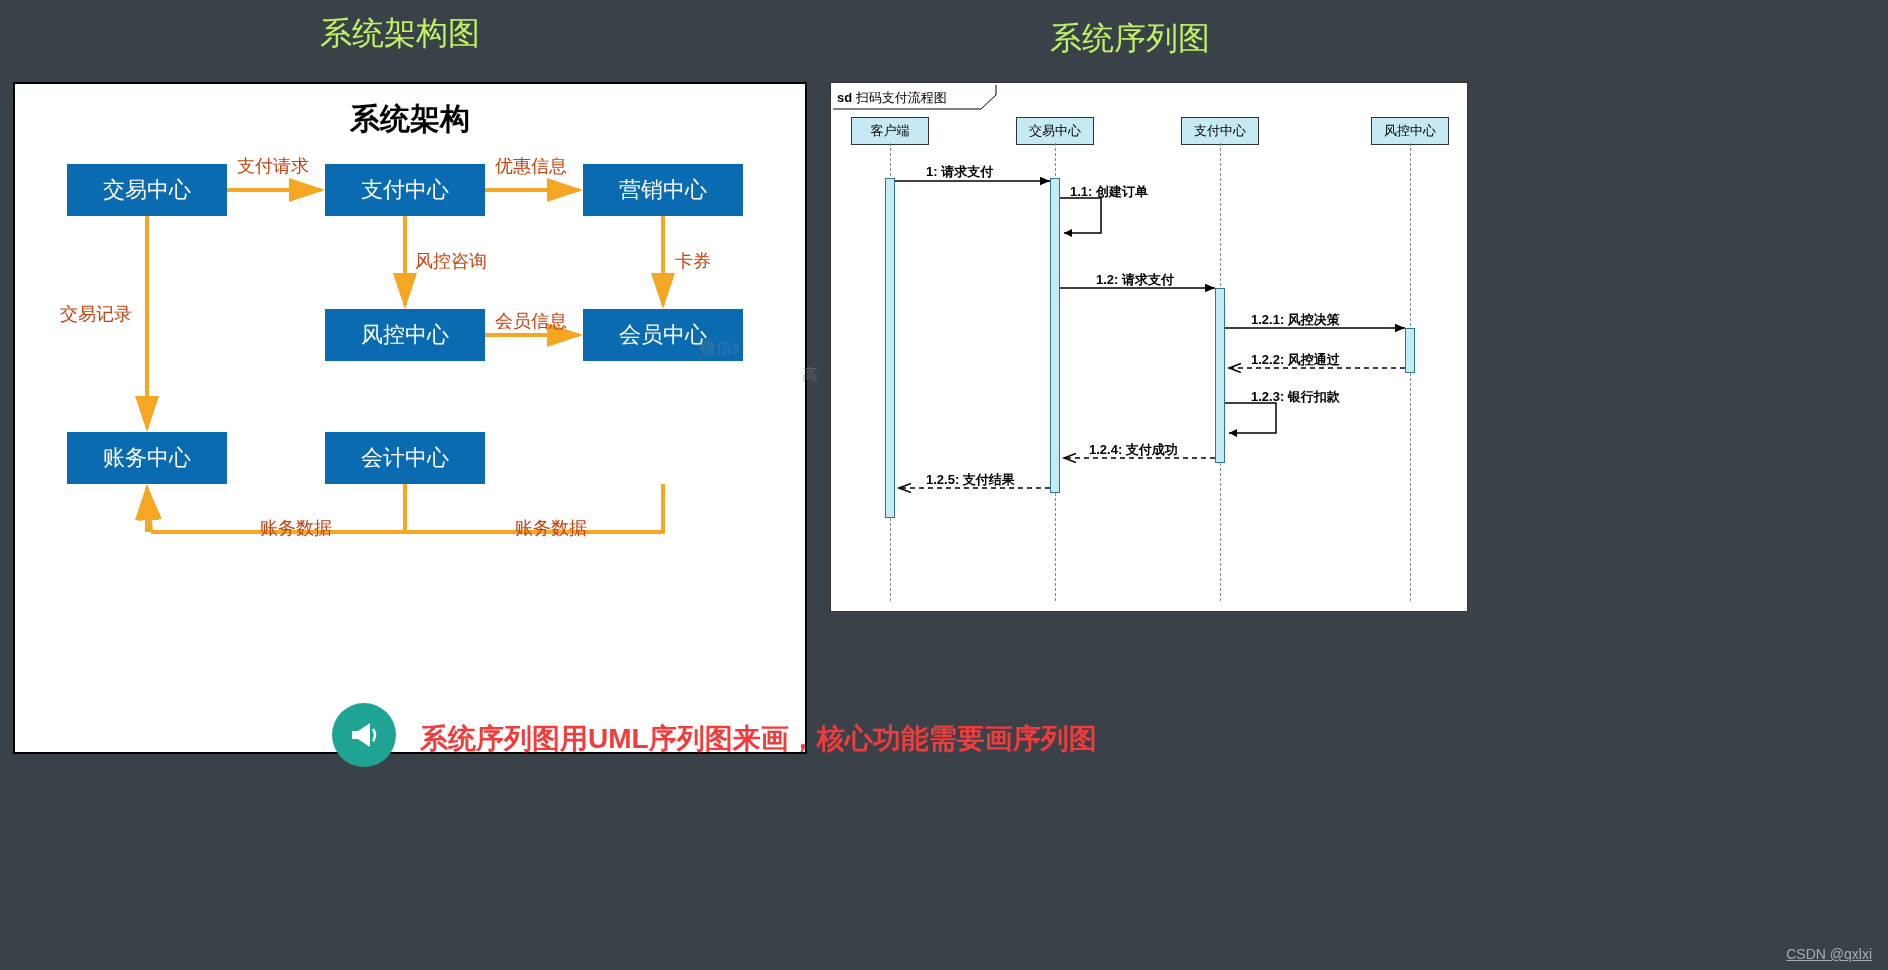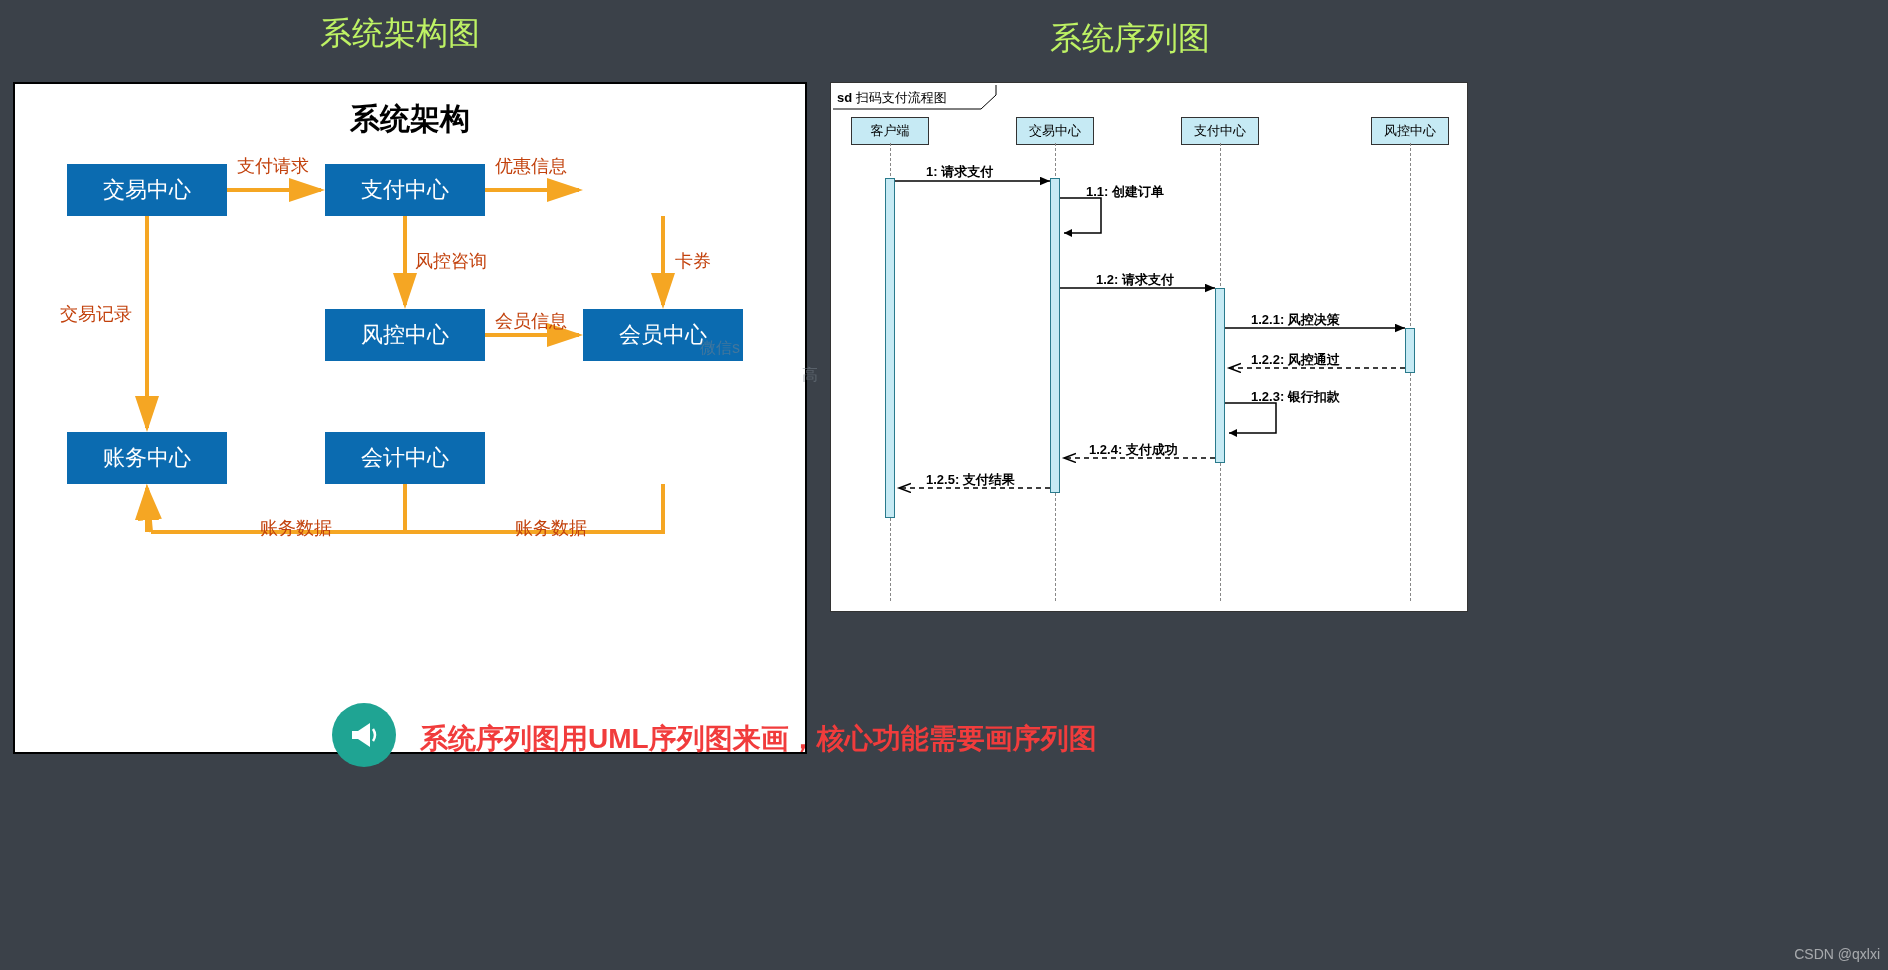--- a/index.html
+++ b/index.html
@@ -108,41 +108,43 @@
     justify-content: center;
   }
   .callout-text {
     position: absolute;
     font-size: 28px;
     color: #f13c3c;
     font-weight: 600;
   }
   .watermark {
     position: absolute;
-    right: 8px; bottom: 8px;
+    right: 16px; bottom: 8px;
     color: rgba(255,255,255,0.55);
     font-size: 14px;
+    text-decoration: underline;
   }
   .ghost {
     position: absolute;
     color: rgba(120,130,140,0.5);
     font-size: 16px;
   }
 </style>
 </head>
 <body>
 
 <div class="title" style="left:320px;top:12px">系统架构图</div>
 <div class="title" style="left:1050px;top:17px">系统序列图</div>
 
 <div class="arch-panel">
   <div class="arch-title">系统架构</div>
 
   <div class="box" style="left:52px;top:80px">交易中心</div>
   <div class="box" style="left:310px;top:80px">支付中心</div>
+  <div class="box" style="left:568px;top:80px">营销中心</div>
   <div class="box" style="left:310px;top:225px">风控中心</div>
   <div class="box" style="left:568px;top:225px">会员中心</div>
   <div class="box" style="left:52px;top:348px">账务中心</div>
   <div class="box" style="left:310px;top:348px">会计中心</div>
 
   <svg width="794" height="528" style="position:absolute;left:0;top:0;">
     <defs>
       <marker id="ah" markerWidth="10" markerHeight="10" refX="8" refY="3" orient="auto">
         <path d="M0,0 L9,3 L0,6 Z" fill="#f5a623"></path>
       </marker>
@@ -224,21 +226,21 @@
     
     <polyline points="394,320 445,320 445,350 398,350" fill="none" stroke="#000" stroke-width="1.5"></polyline>
     <path d="M398,350 l8,-4 l0,8 Z" fill="#000"></path>
      trade (return dashed) --&gt;
     <line x1="384" y1="375" x2="233" y2="375" stroke="#000" stroke-width="1.5" stroke-dasharray="5,4" marker-end="url(#sao)"></line>
      client (return dashed) --&gt;
     <line x1="219" y1="405" x2="68" y2="405" stroke="#000" stroke-width="1.5" stroke-dasharray="5,4" marker-end="url(#sao)"></line>
   </svg>
 
   <div class="msg-label" style="left:95px; top:80px">1: 请求支付</div>
-  <div class="msg-label" style="left:255px;top:100px">1.1: 创建订单</div>
+  <div class="msg-label" style="left:239px;top:100px">1.1: 创建订单</div>
   <div class="msg-label" style="left:265px;top:188px">1.2: 请求支付</div>
   <div class="msg-label" style="left:420px;top:228px">1.2.1: 风控决策</div>
   <div class="msg-label" style="left:420px;top:268px">1.2.2: 风控通过</div>
   <div class="msg-label" style="left:420px;top:305px">1.2.3: 银行扣款</div>
   <div class="msg-label" style="left:258px;top:358px">1.2.4: 支付成功</div>
   <div class="msg-label" style="left:95px; top:388px">1.2.5: 支付结果</div>
 </div>
 
 <div class="ghost" style="left:700px;top:338px">微信s</div>
 <div class="ghost" style="left:802px;top:365px">高</div>

